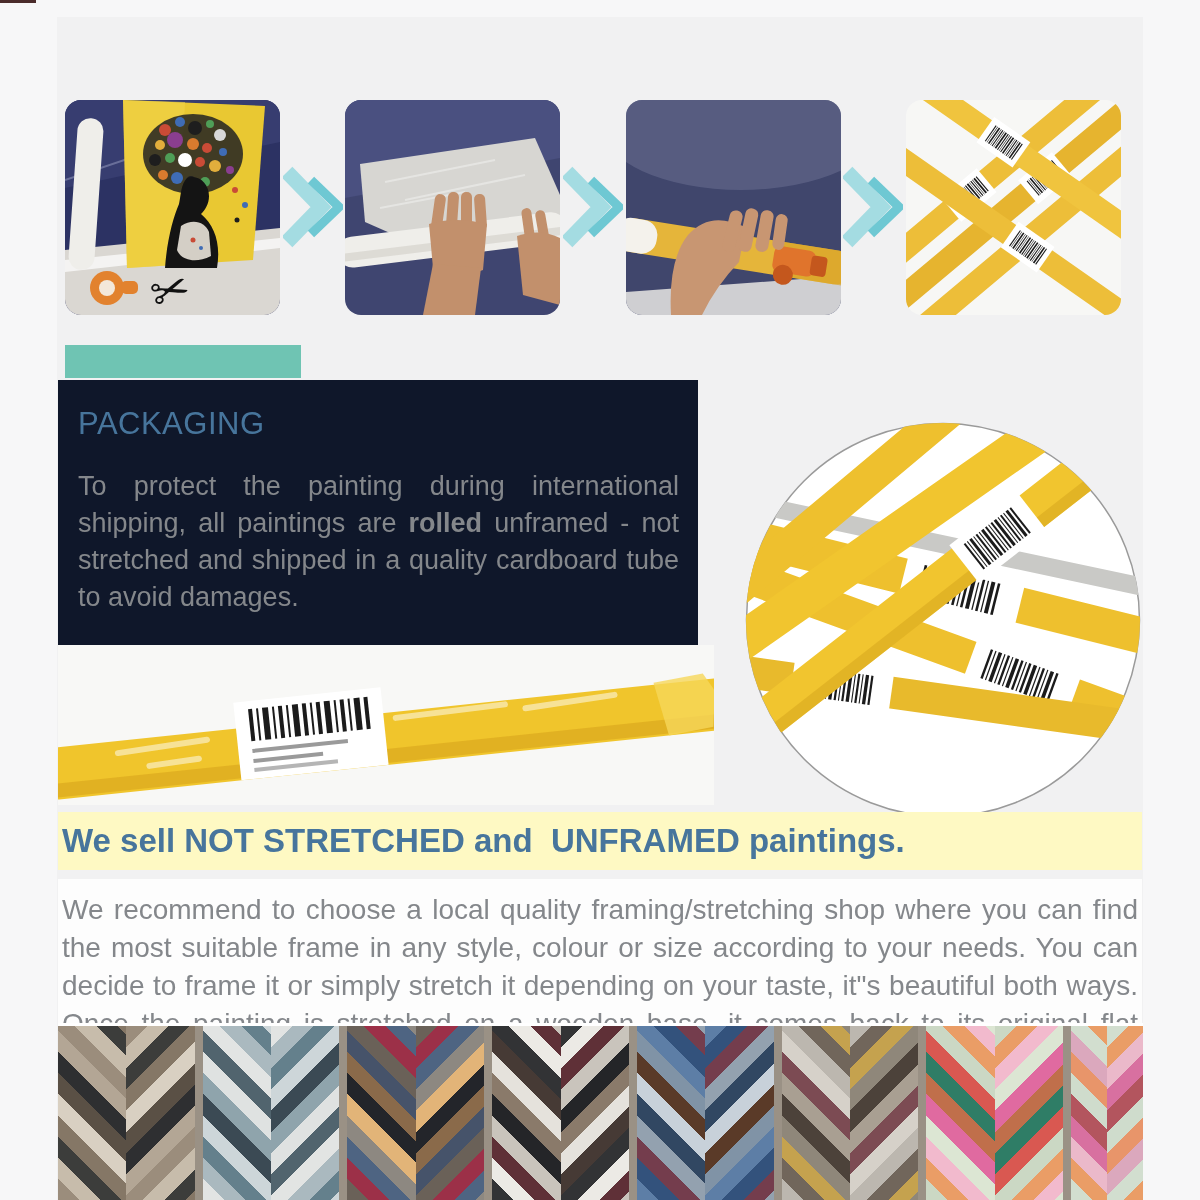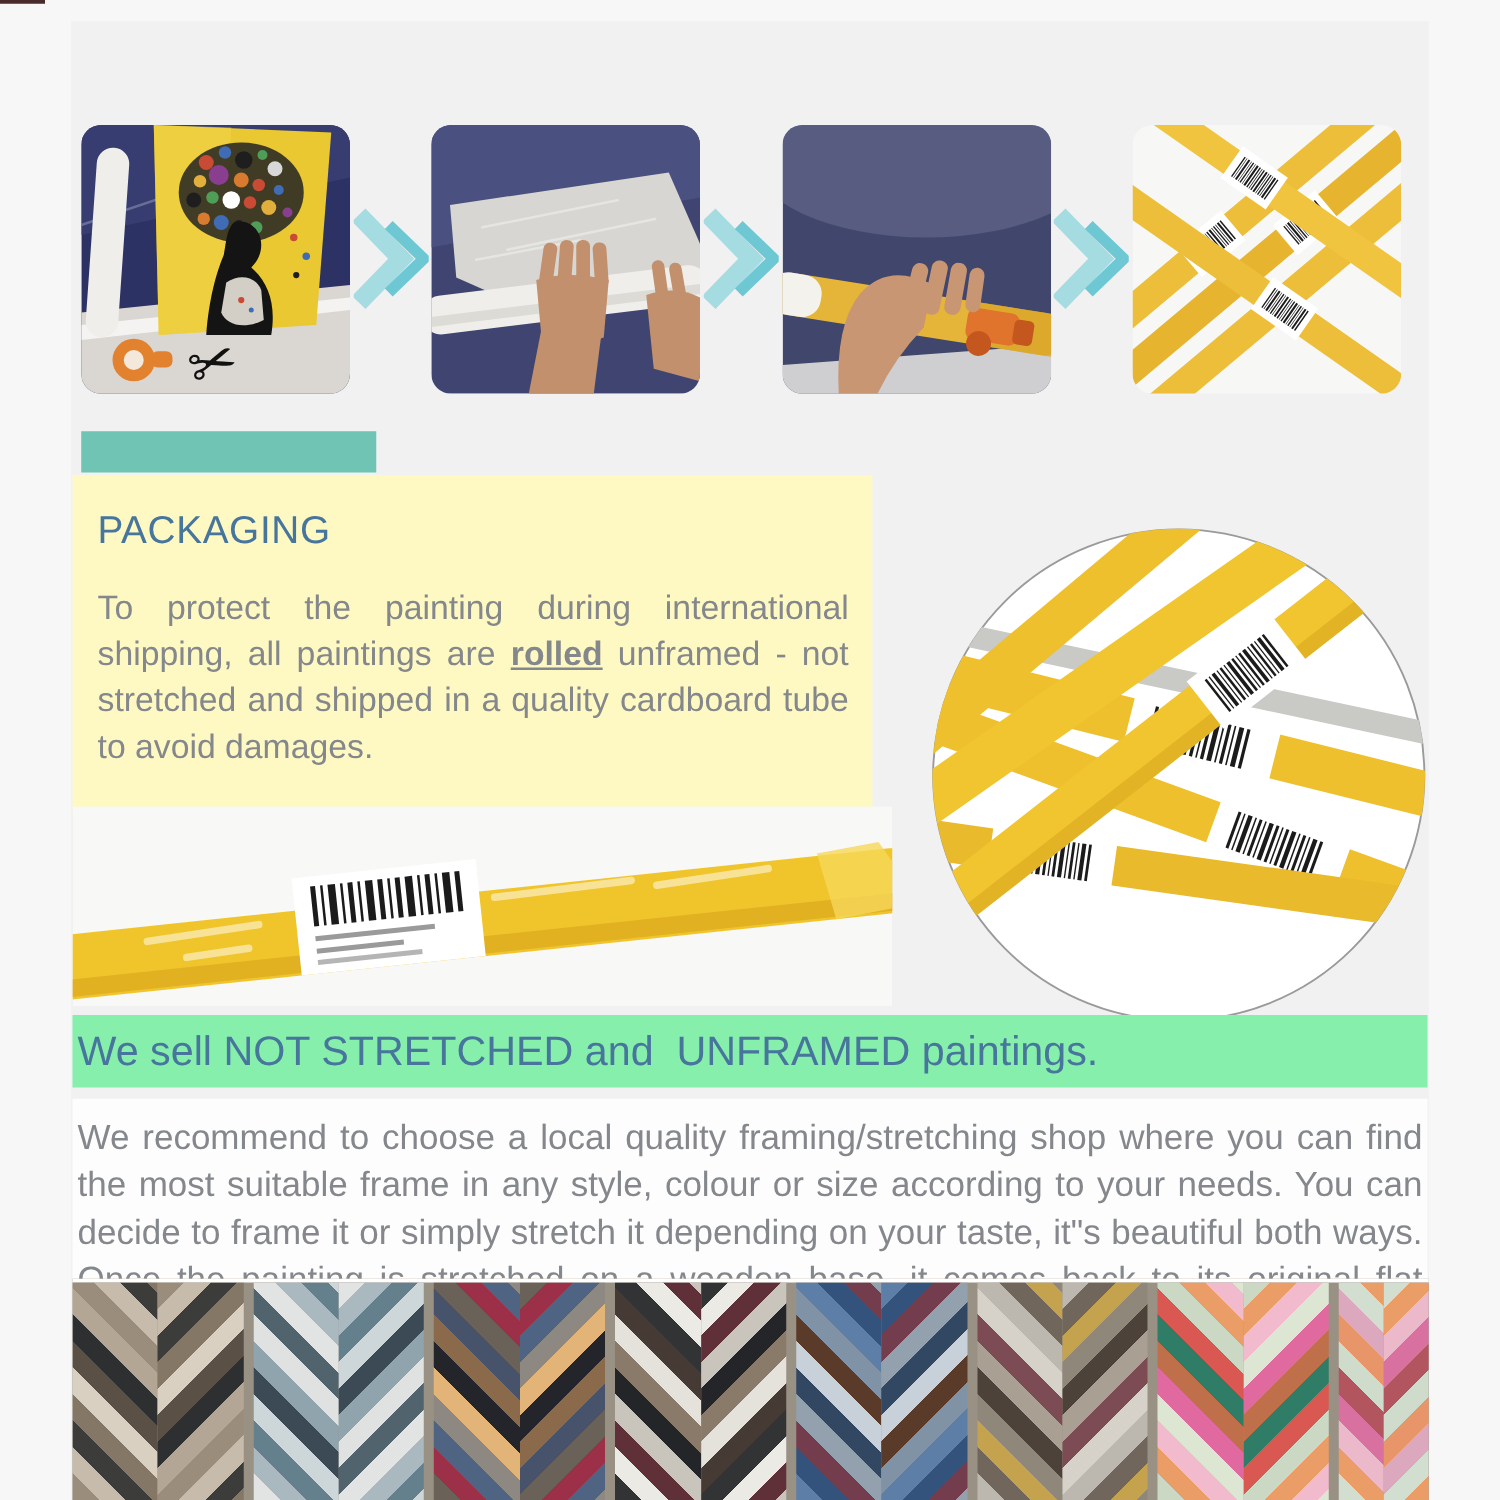--- a/index.html
+++ b/index.html
@@ -21,34 +21,34 @@
     letter-spacing:.5px;color:var(--heading-blue,#47759c);white-space:nowrap;
   }
   .process-row{
     position:absolute;left:8px;top:83px;width:1056px;height:215px;
     display:flex;justify-content:space-between;align-items:center;
   }
   .photo{width:215px;height:215px;border-radius:16px;overflow:hidden;flex:0 0 auto;}
   .photo svg{display:block;width:100%;height:100%;}
   .arrow{width:60px;height:215px;flex:0 0 auto;display:flex;align-items:center;justify-content:center;}
   .teal-bar{position:absolute;left:8px;top:328px;width:236px;height:33px;background:var(--teal-accent,#6fc4b3);}
-  .pkg-box{position:absolute;left:1px;top:363px;width:640px;height:270px;background:#fef9c3;box-sizing:border-box;padding:14px 20px;}
+  .pkg-box{position:absolute;left:1px;top:363px;width:640px;height:270px;background:#0f172a;box-sizing:border-box;padding:14px 20px;}
   .pkg-box h2{margin:12px 0 0 0;font-size:31px;font-weight:500;color:var(--heading-blue,#47759c);letter-spacing:.5px;}
   .pkg-box p{
     margin:26px 0 0 0;width:601px;font-size:27px;line-height:37px;color:var(--body-gray,#84878b);
     text-align:justify;
   }
-  .pkg-box p b{font-weight:bold;color:var(--body-gray,#84878b);text-decoration:underline;}
+  .pkg-box p b{font-weight:bold;color:var(--body-gray,#84878b);}
   .tube-photo{position:absolute;left:1px;top:628px;width:656px;height:160px;overflow:hidden;}
   .tube-photo svg{display:block;width:100%;height:100%;}
   .circle-photo{position:absolute;left:687px;top:404px;width:398px;height:398px;}
   .circle-photo svg{display:block;width:100%;height:100%;}
   .sell-heading{
-    position:absolute;left:1px;top:795px;width:1084px;height:58px;background:#86efac;
-    margin:0;font-size:33px;font-weight:400;line-height:58px;color:var(--heading-blue,#47759c);
+    position:absolute;left:1px;top:795px;width:1084px;height:58px;background:#fef9c3;
+    margin:0;font-size:33px;font-weight:700;line-height:58px;color:var(--heading-blue,#47759c);
     padding-left:4px;box-sizing:border-box;white-space:pre-wrap;
   }
   .sell-body{
     position:absolute;left:1px;top:862px;width:1084px;background:#fdfdfd;
     margin:0;padding:12px 4px 10px 4px;box-sizing:border-box;
     font-size:28px;line-height:38px;color:var(--body-gray,#84878b);text-align:justify;
   }
   .frame-strip{
     position:absolute;left:1px;top:1006px;width:1085px;height:177px;
     background:var(--strip-bg,#9a9185);border-top:3px solid #fff;box-sizing:border-box;

